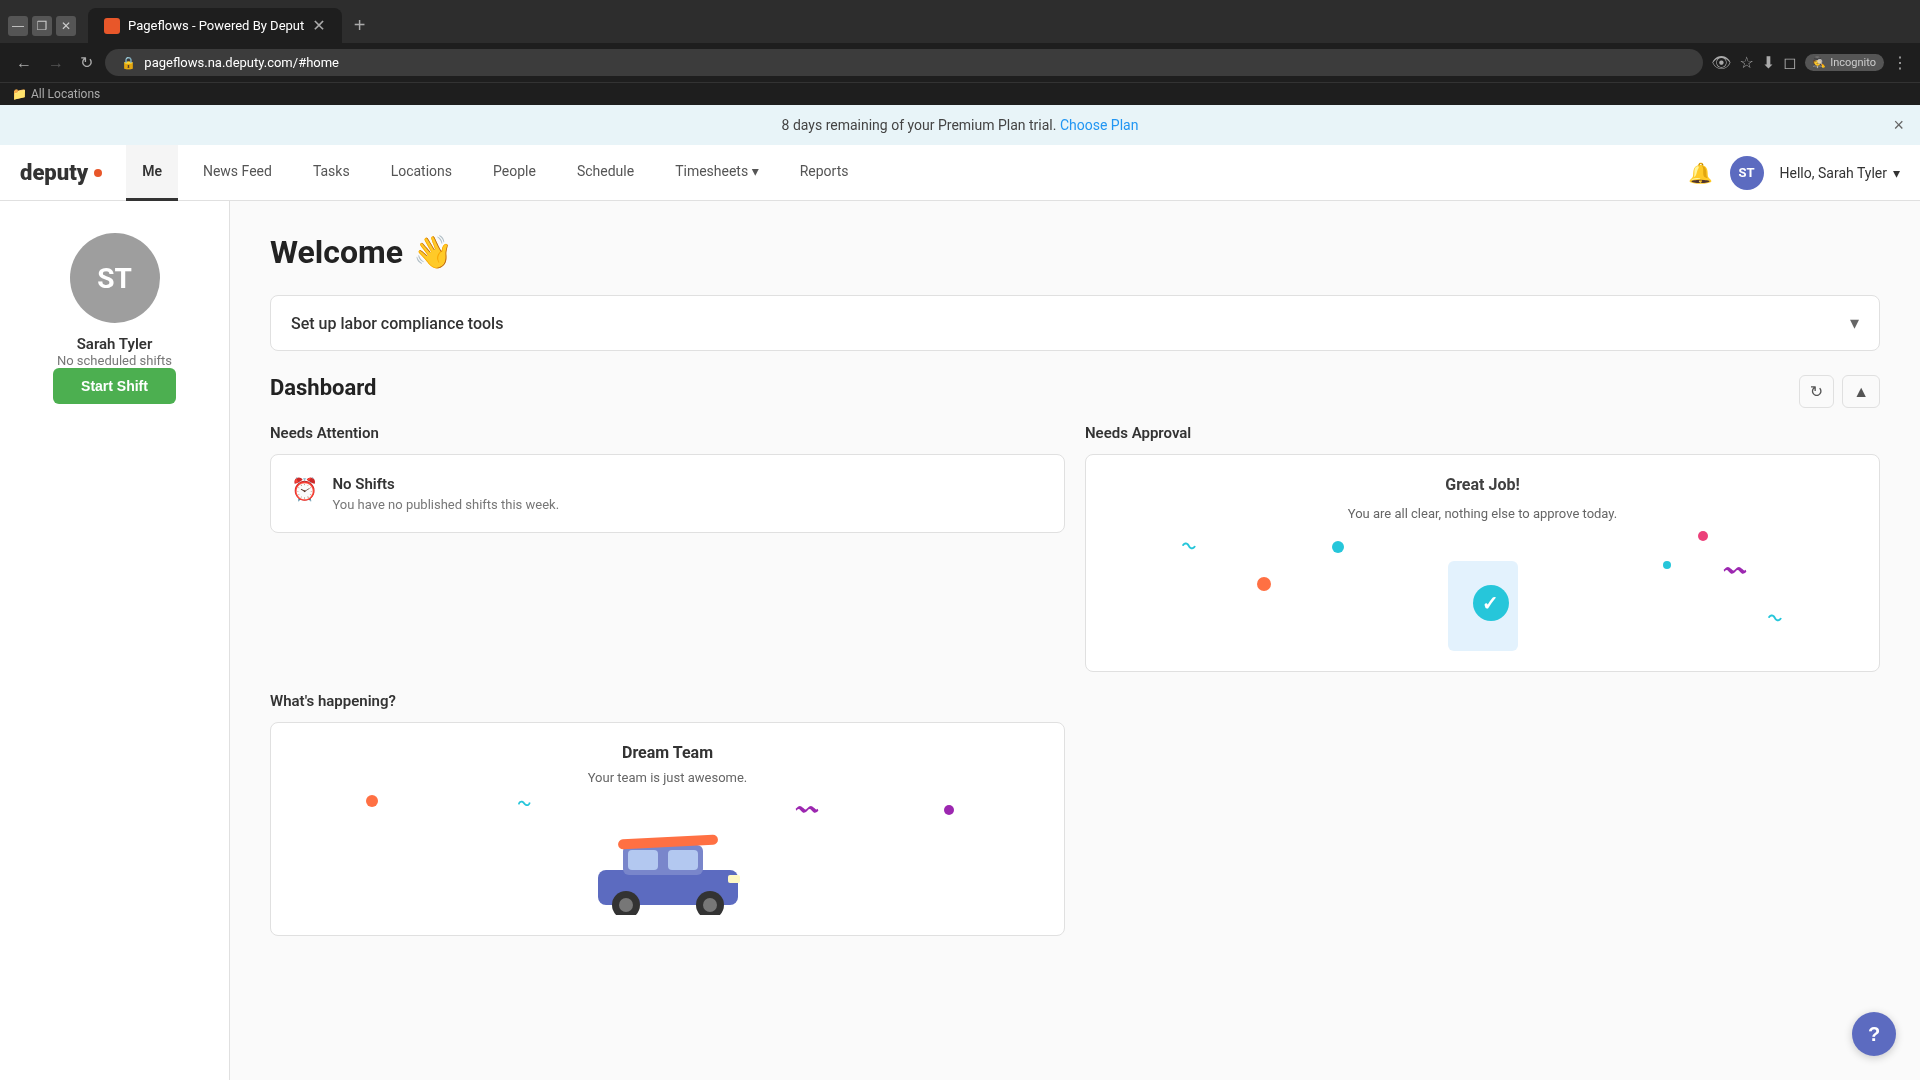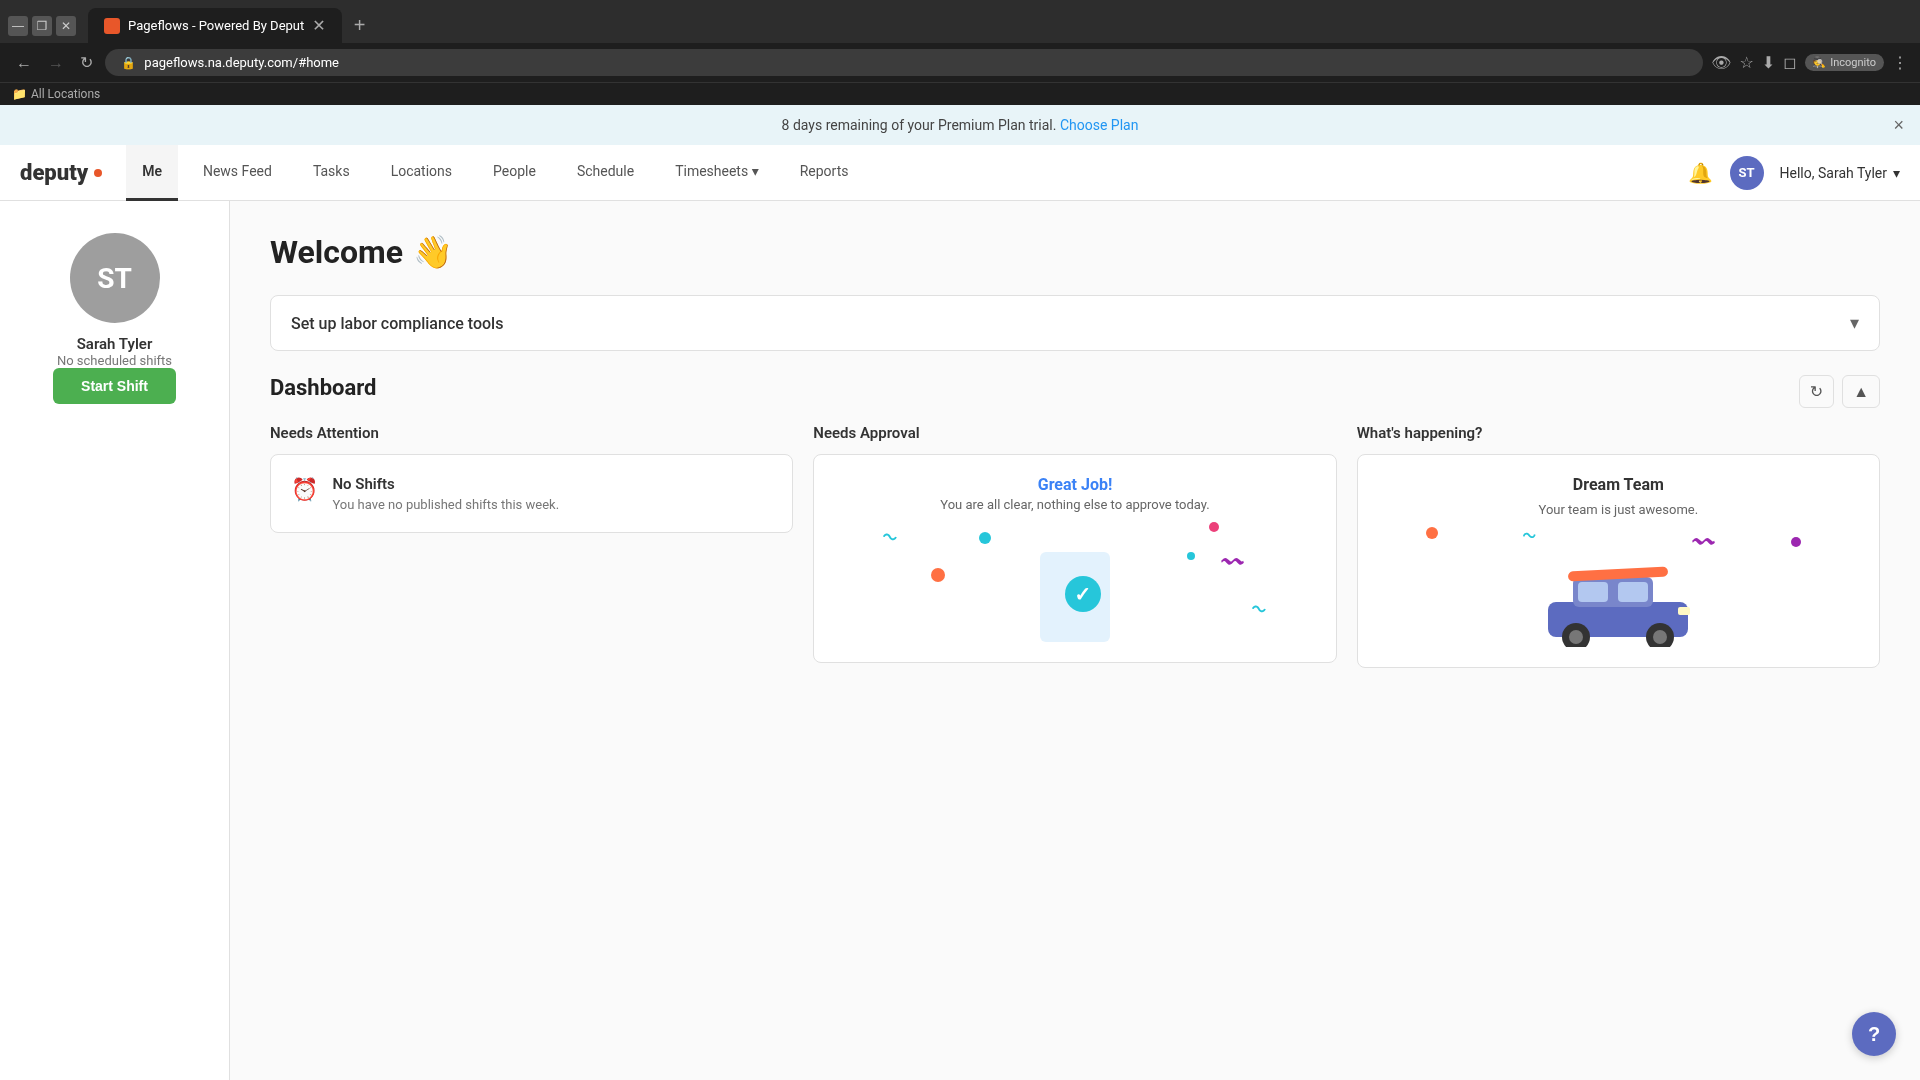--- a/index.html
+++ b/index.html
@@ -65,31 +65,31 @@
 
     .compliance-bar { display: flex; align-items: center; justify-content: space-between; background: #fff; border: 1px solid #e0e0e0; border-radius: 8px; padding: 16px 20px; margin-bottom: 24px; cursor: pointer; }
     .compliance-title { font-size: 16px; font-weight: 500; color: #333; }
     .chevron-btn { background: none; border: none; font-size: 18px; color: #666; cursor: pointer; }
 
     .dashboard-header { display: flex; align-items: flex-start; justify-content: space-between; margin-bottom: 16px; }
     .dashboard-title { font-size: 22px; font-weight: 700; color: #222; }
     .dashboard-controls { display: flex; gap: 8px; }
     .icon-btn { background: none; border: 1px solid #e0e0e0; border-radius: 6px; padding: 6px 10px; cursor: pointer; font-size: 16px; color: #555; }
 
-    .dashboard-grid { display: grid; grid-template-columns: 1fr 1fr 1fr; gap: 20px; }
+    .dashboard-grid { display: grid; grid-template-columns: 1fr 1fr; gap: 20px; }
 
     .dashboard-col-title { font-size: 15px; font-weight: 600; color: #333; margin-bottom: 12px; }
 
     .no-shifts-card { background: #fff; border: 1px solid #e0e0e0; border-radius: 8px; padding: 20px; display: flex; align-items: flex-start; gap: 14px; }
     .clock-icon { font-size: 22px; color: #e53935; flex-shrink: 0; margin-top: 2px; }
     .no-shifts-title { font-size: 15px; font-weight: 600; color: #333; margin-bottom: 4px; }
     .no-shifts-desc { font-size: 13px; color: #777; }
 
     .great-job-card { background: #fff; border: 1px solid #e0e0e0; border-radius: 8px; padding: 20px; text-align: center; min-height: 200px; position: relative; overflow: hidden; }
-    .great-job-title { font-size: 16px; font-weight: 700; color: #3b82f6; margin-bottom: 3px; }
+    .great-job-title { font-size: 16px; font-weight: 700; color: #404040; margin-bottom: 12px; }
     .great-job-desc { font-size: 13px; color: #666; }
 
     .dream-team-card { background: #fff; border: 1px solid #e0e0e0; border-radius: 8px; padding: 20px; text-align: center; min-height: 200px; position: relative; overflow: hidden; }
     .dream-team-title { font-size: 16px; font-weight: 700; color: #333; margin-bottom: 8px; }
     .dream-team-desc { font-size: 13px; color: #666; }
 
     
     .great-job-illustration { position: relative; height: 130px; overflow: hidden; }
     .doc-shape { position: absolute; width: 70px; height: 90px; background: #e3f2fd; border-radius: 6px; bottom: 0; left: 50%; transform: translateX(-50%); }
     .check-circle { position: absolute; width: 36px; height: 36px; background: #26c6da; border-radius: 50%; bottom: 30px; left: 50%; transform: translateX(-10px); display: flex; align-items: center; justify-content: center; color: #fff; font-size: 20px; font-weight: 700; }

